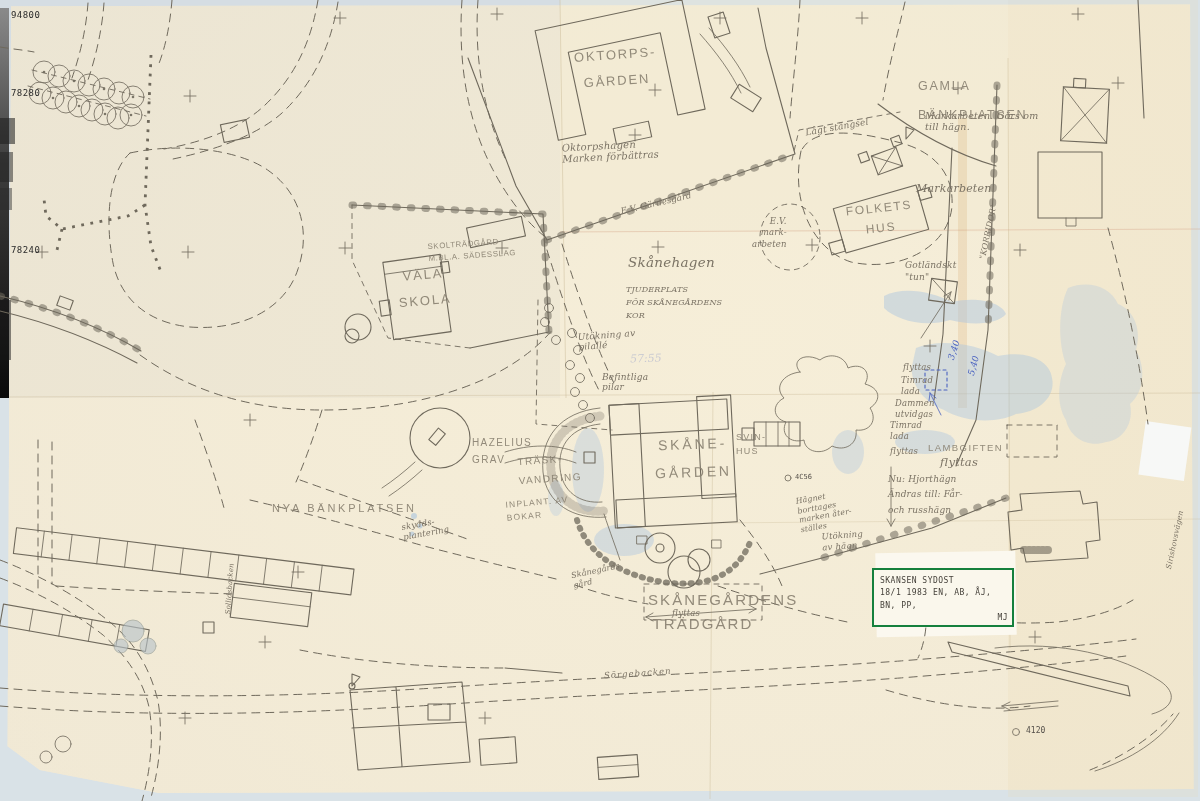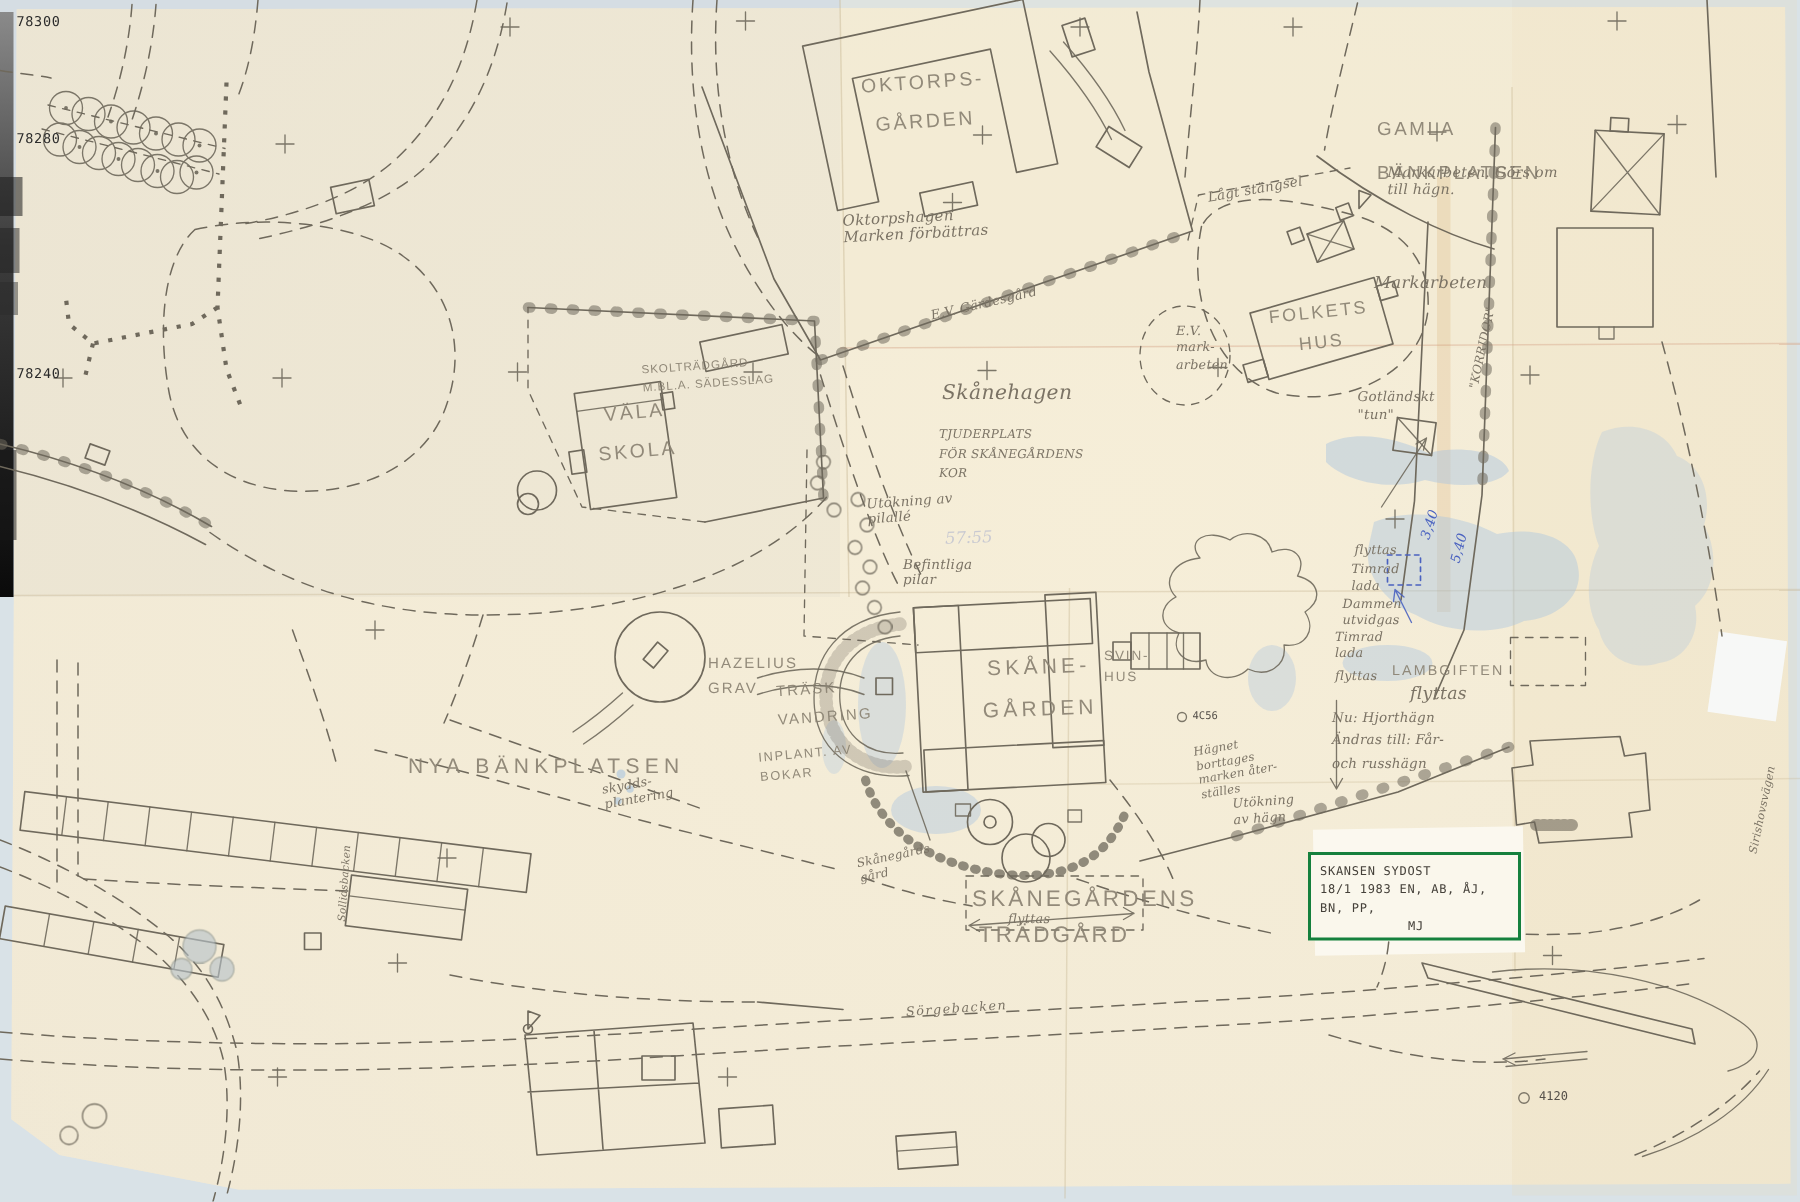--- a/index.html
+++ b/index.html
@@ -23,21 +23,21 @@
   .blue{stroke:#4a62c0;}
   .lbl{position:absolute;white-space:pre-line;color:#7c7466;pointer-events:none;}
   .print{font-family:"Liberation Sans",sans-serif;color:#8a8272;letter-spacing:.14em;opacity:.92;}
   .hand{font-family:"DejaVu Serif",serif;font-style:italic;color:#7b7365;letter-spacing:.02em;}
   .bluetxt{color:#4a62c0;font-family:"DejaVu Serif",serif;font-style:italic;}
   .mono{font-family:"DejaVu Sans Mono",monospace;}
   .grid-lbl{font-family:"DejaVu Sans Mono",monospace;font-size:9px;color:#2b2b2b;letter-spacing:.05em;}
   .stamp{position:absolute;left:872px;top:568px;width:128px;height:50px;border:2px solid #15803d;
          background:#faf7ec;color:#45413a;font-family:"DejaVu Sans Mono",monospace;
          font-size:8px;line-height:1.55;padding:5px 4px 0 6px;letter-spacing:.06em;}
-  .stamp .c{text-align:center;}
+  .stamp .c{text-align:right;}
 </style>
 </head>
 <body>
 
 <div class="paper"></div>
 
 <svg width="1200" height="801" viewBox="0 0 1200 801">
   <defs>
     <linearGradient id="gdark" x1="0" y1="0" x2="0" y2="1">
       <stop offset="0" stop-color="#8a8a8a"></stop>
@@ -267,36 +267,36 @@
     <path d="M921,338 L951,292 M951,292 L944,296 M951,292 L949,300"></path>
     <path d="M891,467 L891,526 M891,526 L887,519 M891,526 L895,519"></path>
     <path class="blue" d="M941,415 L930,393 M930,393 L929,401 M930,393 L936,398"></path>
     <path d="M646,617 L756,609 M646,617 L653,613 M646,617 L653,621 M756,609 L749,605 M756,609 L749,613"></path>
     <path d="M1002,706 L1058,701 M1002,706 L1010,702 M1002,706 L1010,710 M1004,711 L1058,706"></path>
     <circle cx="1016" cy="732" r="3.5"></circle>
     <circle cx="788" cy="478" r="3"></circle>
   </g>
 </svg>
 
-<div class="lbl grid-lbl" style="left:11px;top:10px">78300</div>
+<div class="lbl grid-lbl" style="left:11px;top:10px">94800</div>
 <div class="lbl grid-lbl" style="left:11px;top:88px">78280</div>
 <div class="lbl grid-lbl" style="left:11px;top:245px">78240</div>
 
 <div class="lbl print" style="left:566px;top:42px;width:100px;text-align:center;font-size:13px;line-height:2;transform:rotate(-4deg)">OKTORPS-
 GÅRDEN</div>
 <div class="lbl hand" style="left:562px;top:140px;font-size:10px;transform:rotate(-3deg)">Oktorpshagen
 Marken förbättras</div>
 
 <div class="lbl print" style="left:918px;top:72px;width:120px;font-size:12.5px;line-height:2.3">GAMLA
 BÄNKPLATSEN</div>
 <div class="lbl hand" style="left:925px;top:110px;font-size:9.5px">Markarbeten. Görs om
 till hägn.</div>
 <div class="lbl hand" style="left:805px;top:122px;font-size:9px;transform:rotate(-10deg)">Lågt stängsel</div>
 <div class="lbl hand" style="left:916px;top:182px;font-size:11px">Markarbeten</div>
-<div class="lbl hand" style="left:784px;top:216px;font-size:8.5px;text-align:left;line-height:1.35">E.V.
+<div class="lbl hand" style="left:752px;top:216px;font-size:8.5px;text-align:right;line-height:1.35">E.V.
 mark-
 arbeten</div>
 <div class="lbl hand" style="left:620px;top:198px;font-size:8.5px;transform:rotate(-13deg)">E.V. Gärdesgård</div>
 
 <div class="lbl print" style="left:838px;top:198px;width:84px;text-align:center;font-size:12px;line-height:1.7;transform:rotate(-6deg)">FOLKETS
 HUS</div>
 <div class="lbl hand" style="left:978px;top:258px;font-size:8px;transform:rotate(-78deg);transform-origin:0 0">"KORRIDOR"</div>
 <div class="lbl hand" style="left:905px;top:260px;font-size:9px;line-height:1.3">Gotländskt
 "tun"</div>
 
@@ -319,21 +319,21 @@
 GÅRDEN</div>
 <div class="lbl print" style="left:736px;top:430px;font-size:9px;line-height:1.6">SVIN-
 HUS</div>
 <div class="lbl print" style="left:472px;top:434px;font-size:10px;line-height:1.7">HAZELIUS
 GRAV</div>
 <div class="lbl print" style="left:518px;top:450px;font-size:10px;line-height:1.9;transform:rotate(-4deg)">TRÄSK-
 VANDRING</div>
 <div class="lbl print" style="left:506px;top:496px;font-size:8.5px;line-height:1.5;transform:rotate(-5deg)">INPLANT. AV
 BOKAR</div>
 
-<div class="lbl print" style="left:272px;top:502px;font-size:14px;letter-spacing:.25em">NYA BÄNKPLATSEN</div>
+<div class="lbl print" style="left:272px;top:502px;font-size:11px;letter-spacing:.25em">NYA BÄNKPLATSEN</div>
 <div class="lbl hand" style="left:402px;top:518px;font-size:8.5px;transform:rotate(-10deg)">skydds-
 plantering</div>
 
 <div class="lbl hand" style="left:903px;top:362px;font-size:8.5px">flyttas</div>
 <div class="lbl hand" style="left:901px;top:375px;font-size:8.5px;line-height:1.25">Timrad
 lada</div>
 <div class="lbl hand" style="left:895px;top:398px;font-size:8.5px;line-height:1.25">Dammen
 utvidgas</div>
 <div class="lbl hand" style="left:890px;top:420px;font-size:8.5px;line-height:1.25">Timrad
 lada</div>

